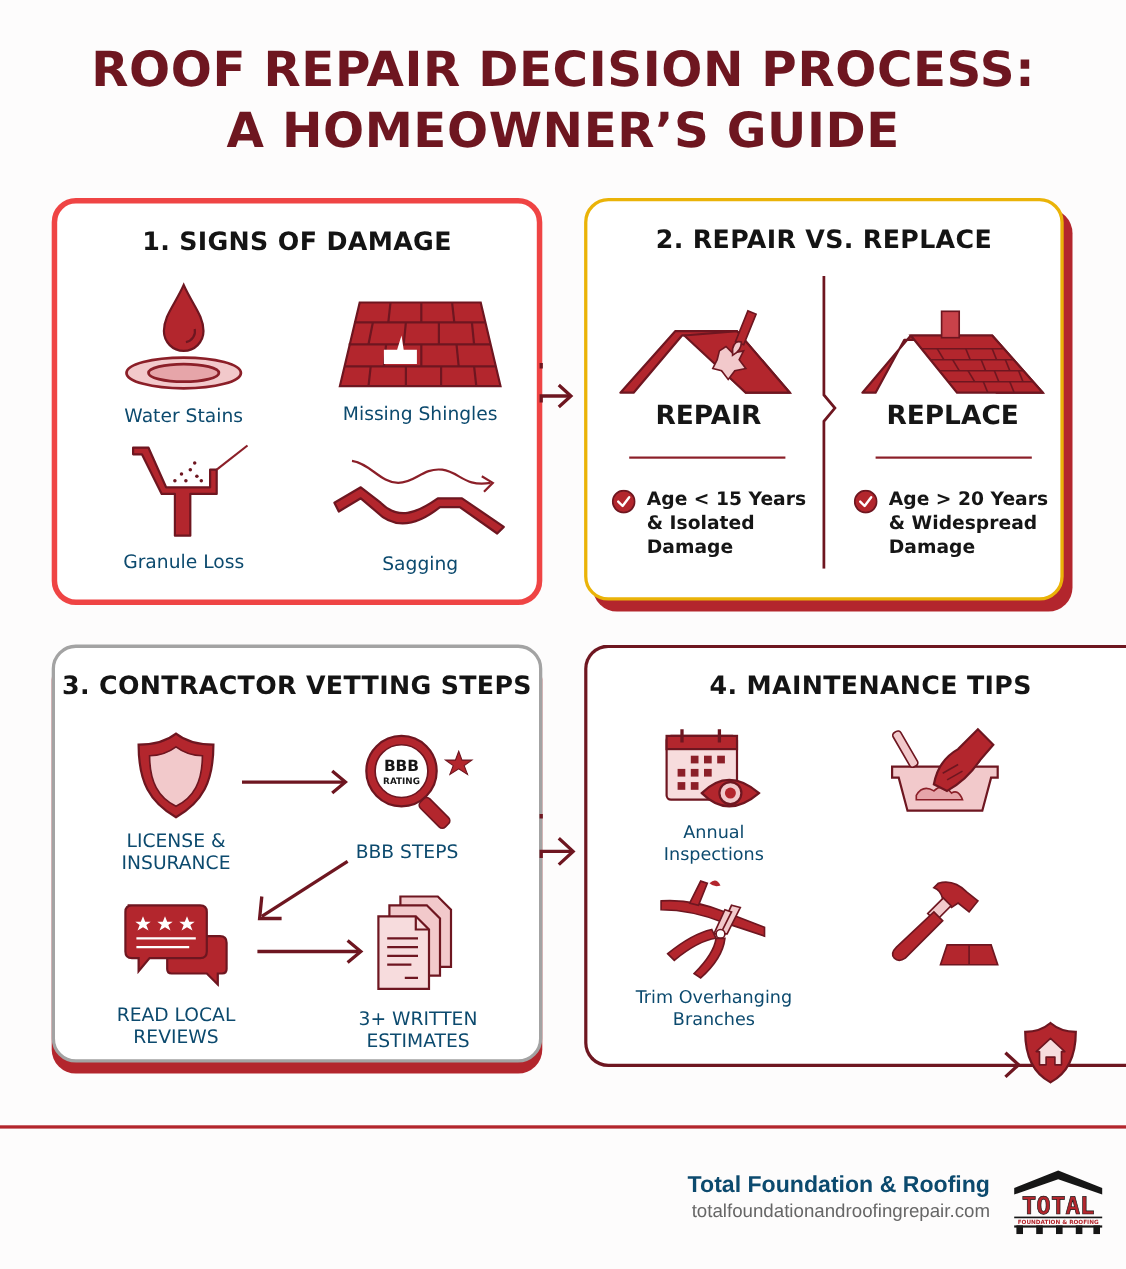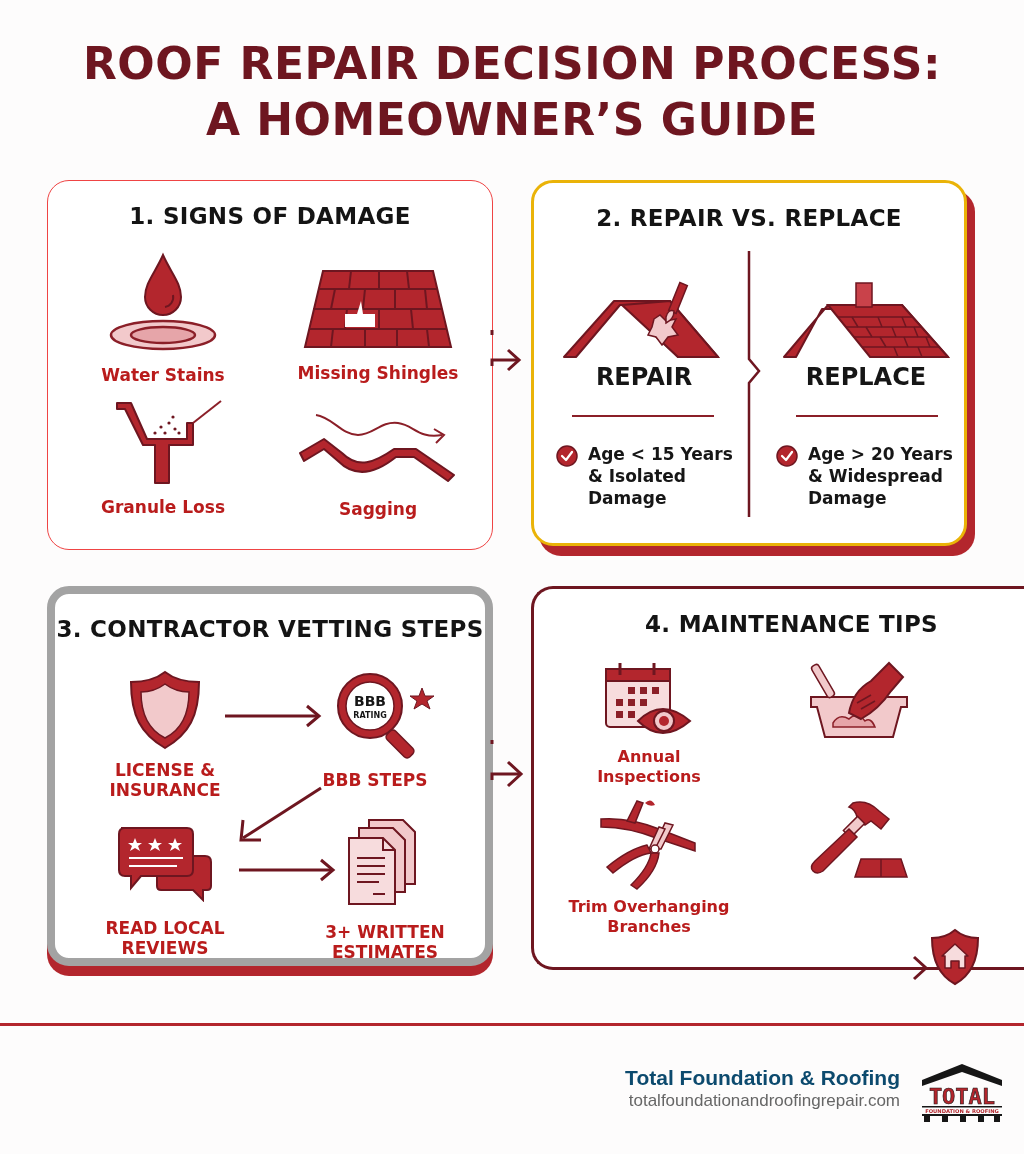--- a/index.html
+++ b/index.html
@@ -8,32 +8,32 @@
 
   .title {
     position: absolute; left: 0; top: 36px; width: 1024px;
     text-align: center; color: #6e1620; font-weight: bold;
     font-size: 44px; line-height: 56px; letter-spacing: 0.5px;
   }
 
   .panel {
     position: absolute; background: #fff; border-radius: 22px;
   }
-  .panel.dark { border: 1px solid #ef4444; }
+  .panel.dark { border: 5px solid #ef4444; }
   .panel.red { border: 3px solid #eab308; box-shadow: 8px 10px 0 #b3262d; }
-  .panel.dark-shadow { border: 8px solid #a3a3a3; box-shadow: 0 10px 0 #b3262d; }
+  .panel.dark-shadow { border: 3px solid #a3a3a3; box-shadow: 0 10px 0 #b3262d; }
 
   .panel-title {
     position: absolute; left: 0; width: 100%; text-align: center;
     font-weight: bold; font-size: 23px; color: #141414; letter-spacing: 0.3px;
   }
 
   .item { position: absolute; text-align: center; }
   .item svg { display: block; margin: 0 auto; }
-  .label { font-weight: bold; font-size: 17px; color: #b91c1c; line-height: 20px; }
+  .label { font-weight: normal; font-size: 17px; color: #0c4a6e; line-height: 20px; }
 
   .divider-v { position: absolute; }
 
   .col-title { position: absolute; font-weight: bold; font-size: 24px; color: #161616; text-align: center; }
   .hr-line { position: absolute; height: 2px; background: #8b1f28; }
   .check-row { position: absolute; display: flex; align-items: flex-start; gap: 10px; }
   .check-row .txt { font-weight: bold; font-size: 17px; line-height: 22px; color: #161616; }
 
   .connector { position: absolute; }
 

